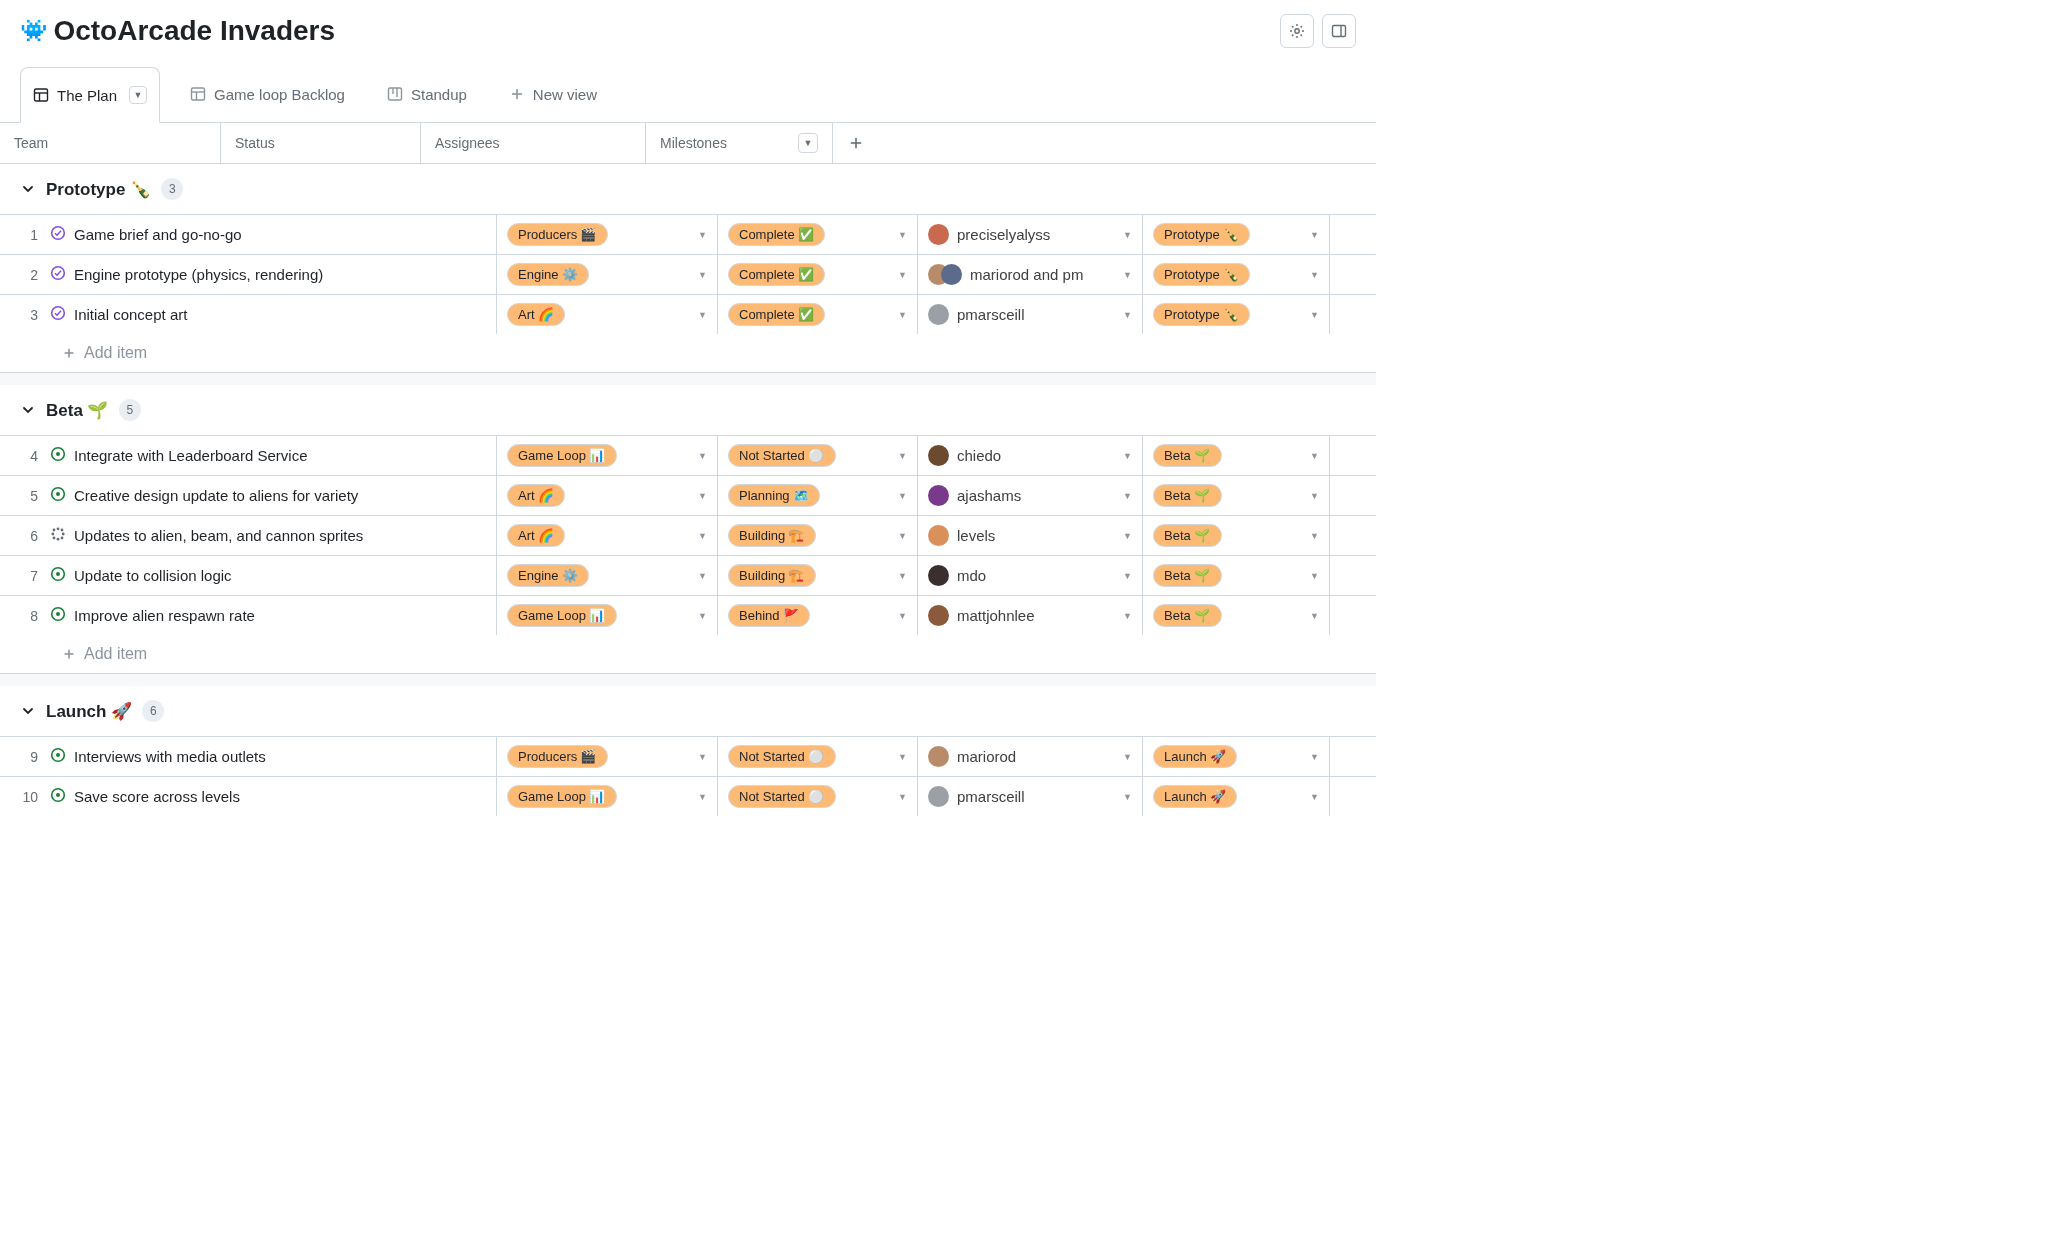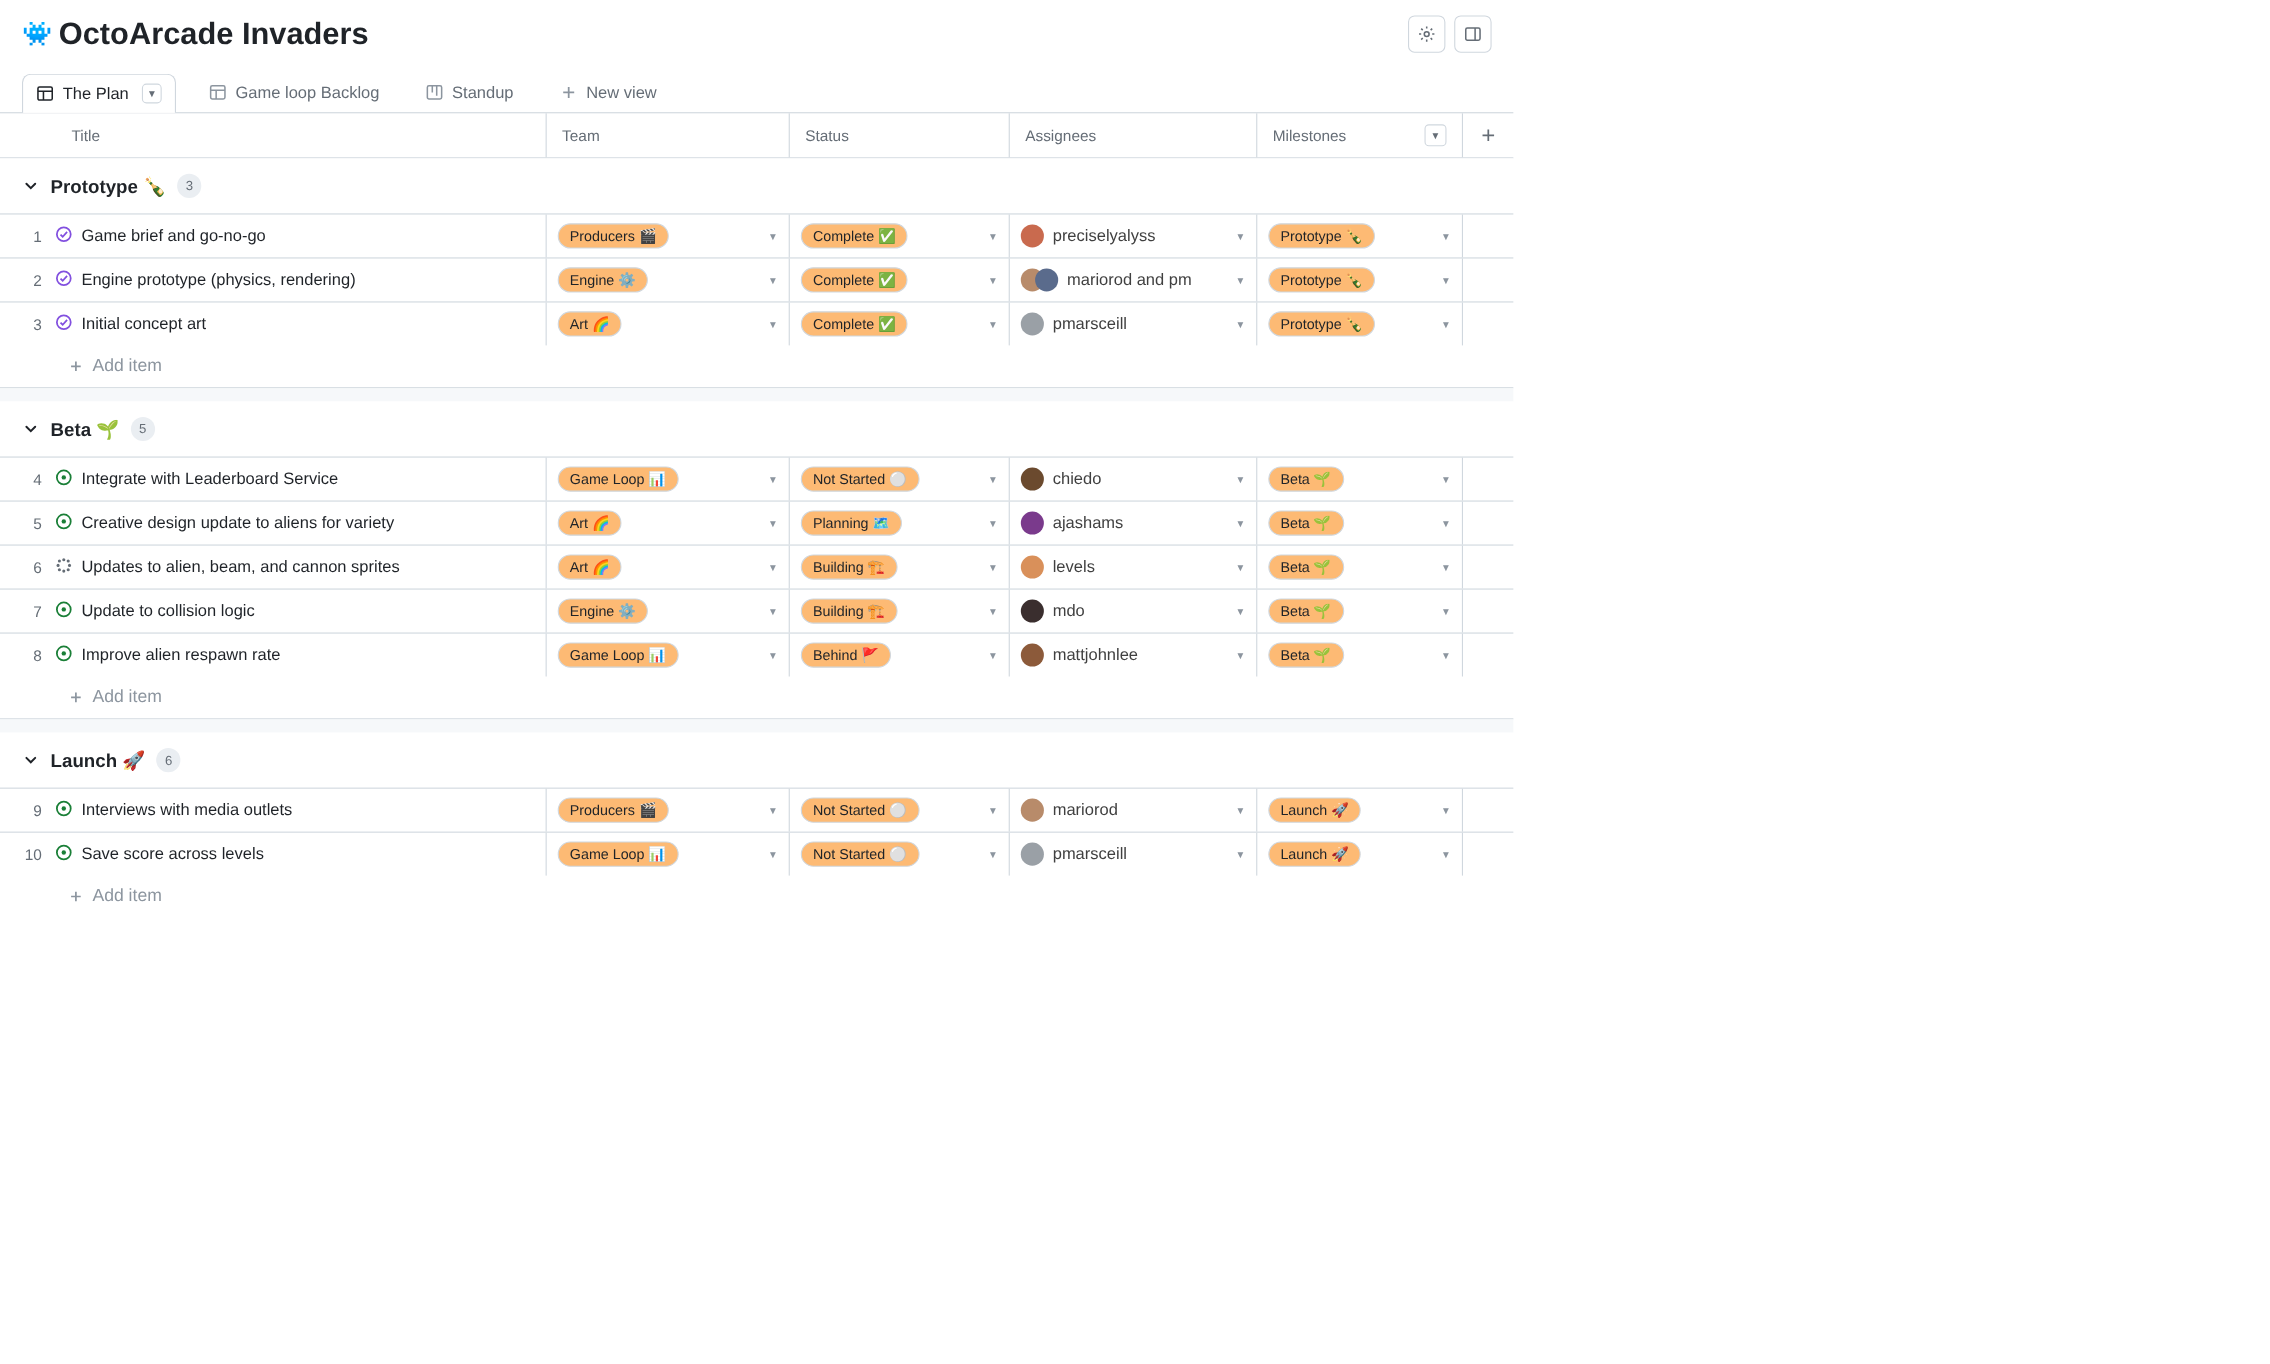--- a/index.html
+++ b/index.html
@@ -17,21 +17,21 @@
   .project-title { font-size: 28px; font-weight:600; flex:1; }
   .hdr-actions { display:flex; gap:8px; }
   .icon-btn {
     width:34px; height:34px; border:1px solid #d0d7de; border-radius:6px;
     display:flex; align-items:center; justify-content:center; color:#656d76; cursor:pointer;
   }
 
   
   .tabs { display:flex; align-items:center; gap:18px; padding: 18px 20px 0 20px;}
   .tab {
-    display:flex; align-items:center; gap:8px; padding:8px 12px;
+    display:flex; align-items:center; gap:8px; padding:18px 12px;
     color:#656d76; cursor:pointer; font-size:15px;
   }
   .tab.active {
     border:1px solid #d0d7de; border-bottom:1px solid #fff;
     border-radius:8px 8px 0 0; color:#1f2328; font-weight:500;
     position:relative; top:1px; background:#fff;
   }
   .tab-caret {
     width:18px; height:18px; border:1px solid #d0d7de; border-radius:4px;
     display:flex; align-items:center; justify-content:center; font-size:9px; color:#656d76; margin-left:4px;
@@ -153,21 +153,20 @@
     <div class="tab">
       <svg viewBox="0 0 16 16" fill="none" stroke="#8c959f" stroke-width="1.6">
           <line x1="8" y1="3" x2="8" y2="13"></line>
           <line x1="3" y1="8" x2="13" y2="8"></line>
         </svg>
       <span>New view</span>
     </div>
   </div>
 
   <div class="columns-row">
-    <div class="col col-title">Title</div>
     <div class="col col-team">Team</div>
     <div class="col col-status">Status</div>
     <div class="col col-assign">Assignees</div>
     <div class="col col-mile">
       <span>Milestones</span>
       <span class="caret-box">▼</span>
     </div>
     <div class="col col-add">
       <svg width="14" height="14" viewBox="0 0 16 16" fill="none" stroke="#656d76" stroke-width="1.8">
           <line x1="8" y1="2" x2="8" y2="14"></line>

